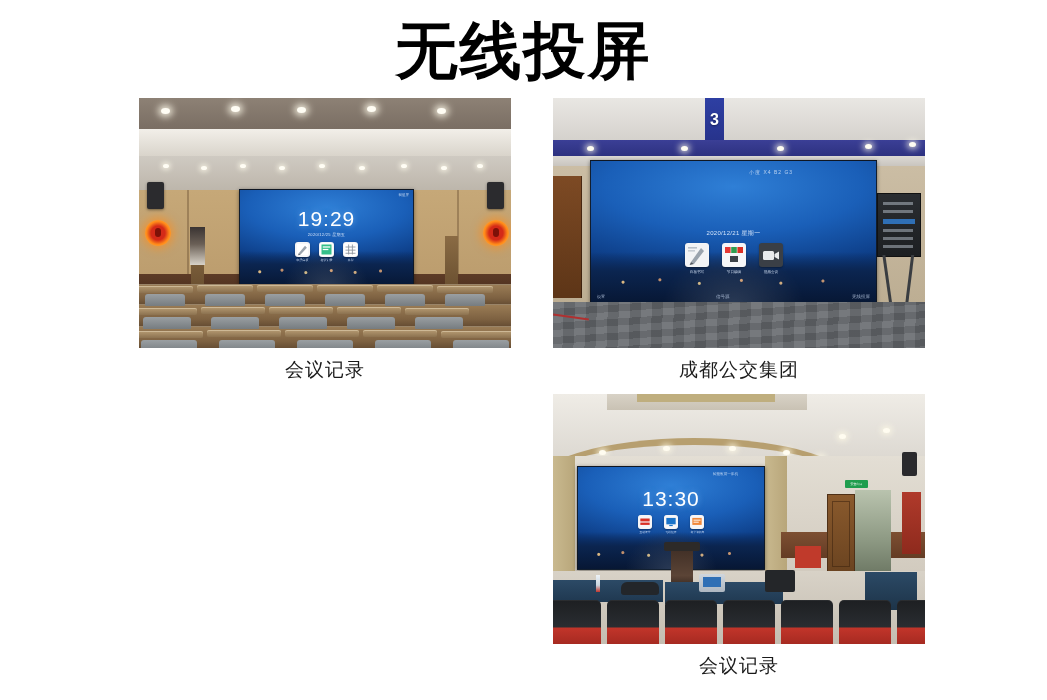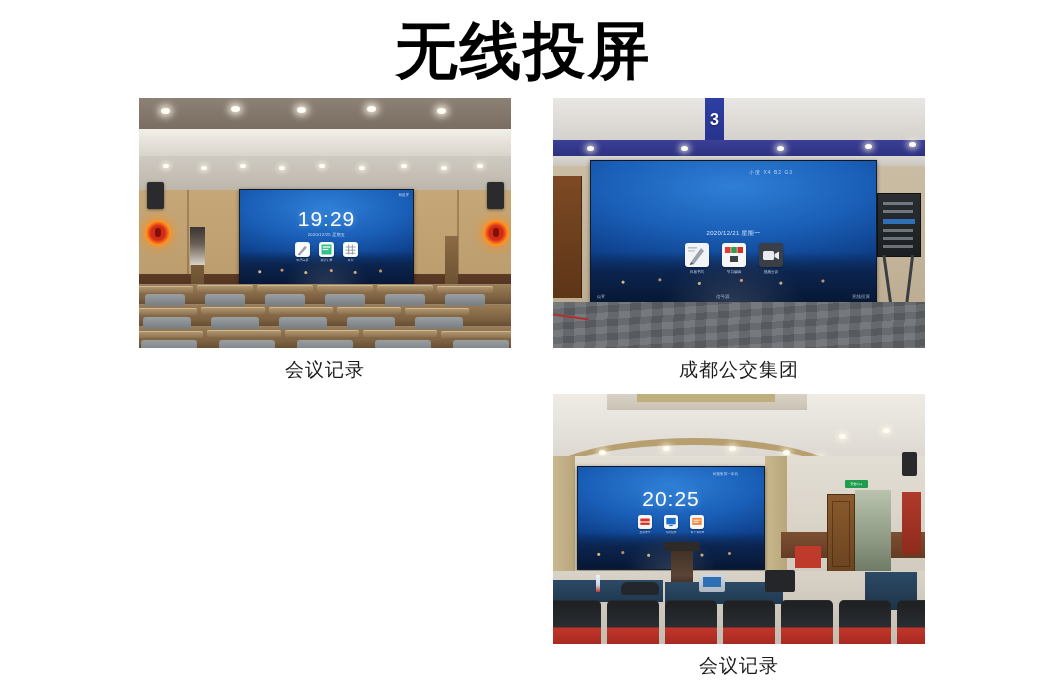--- a/index.html
+++ b/index.html
@@ -674,21 +674,21 @@
 
       <div class="wall"></div>
       <div class="pillar" style="left:0px"></div>
       <div class="pillar" style="left:212px"></div>
       <div class="wainscot"></div>
 
       <div class="led" style="left:24px;top:72px;width:186px;height:102px">
         <div class="mountain"></div>
         <div class="citylights"></div>
         <div class="topbar-text" style="right:26px;top:5px;font-size:3.6px">智慧教育一体机</div>
-        <div class="clock" style="top:20px;font-size:21px;font-weight:400">20:25</div>
+        <div class="clock" style="top:20px;font-size:21px;font-weight:400">13:30</div>
         <div class="apps" style="top:48px;gap:12px">
           <div class="app">
             <div class="app-icon" style="width:14px;height:14px">
               <svg viewBox="0 0 24 24" width="14" height="14" aria-hidden="true">
                 <rect x="1" y="1" width="22" height="22" fill="#f6f6f8"></rect>
                 <rect x="4" y="6" width="16" height="5" fill="#d93025"></rect>
                 <rect x="4" y="13" width="16" height="4" fill="#d93025"></rect>
               </svg>
             </div>
             <div class="app-label" style="font-size:3px;margin-top:1px">互动课堂</div>

